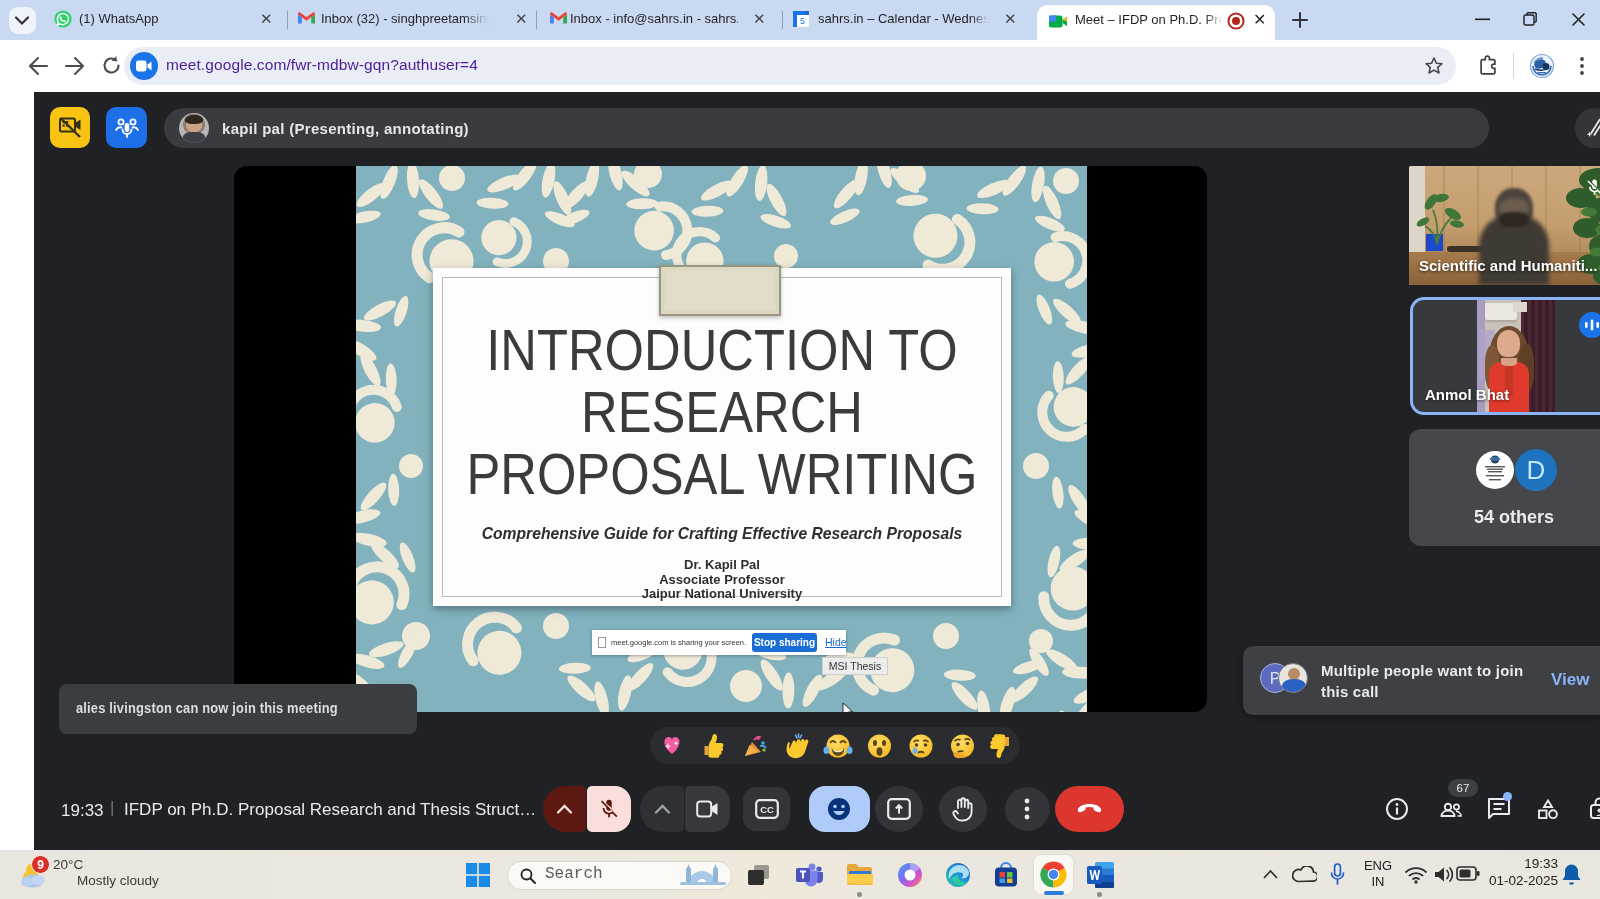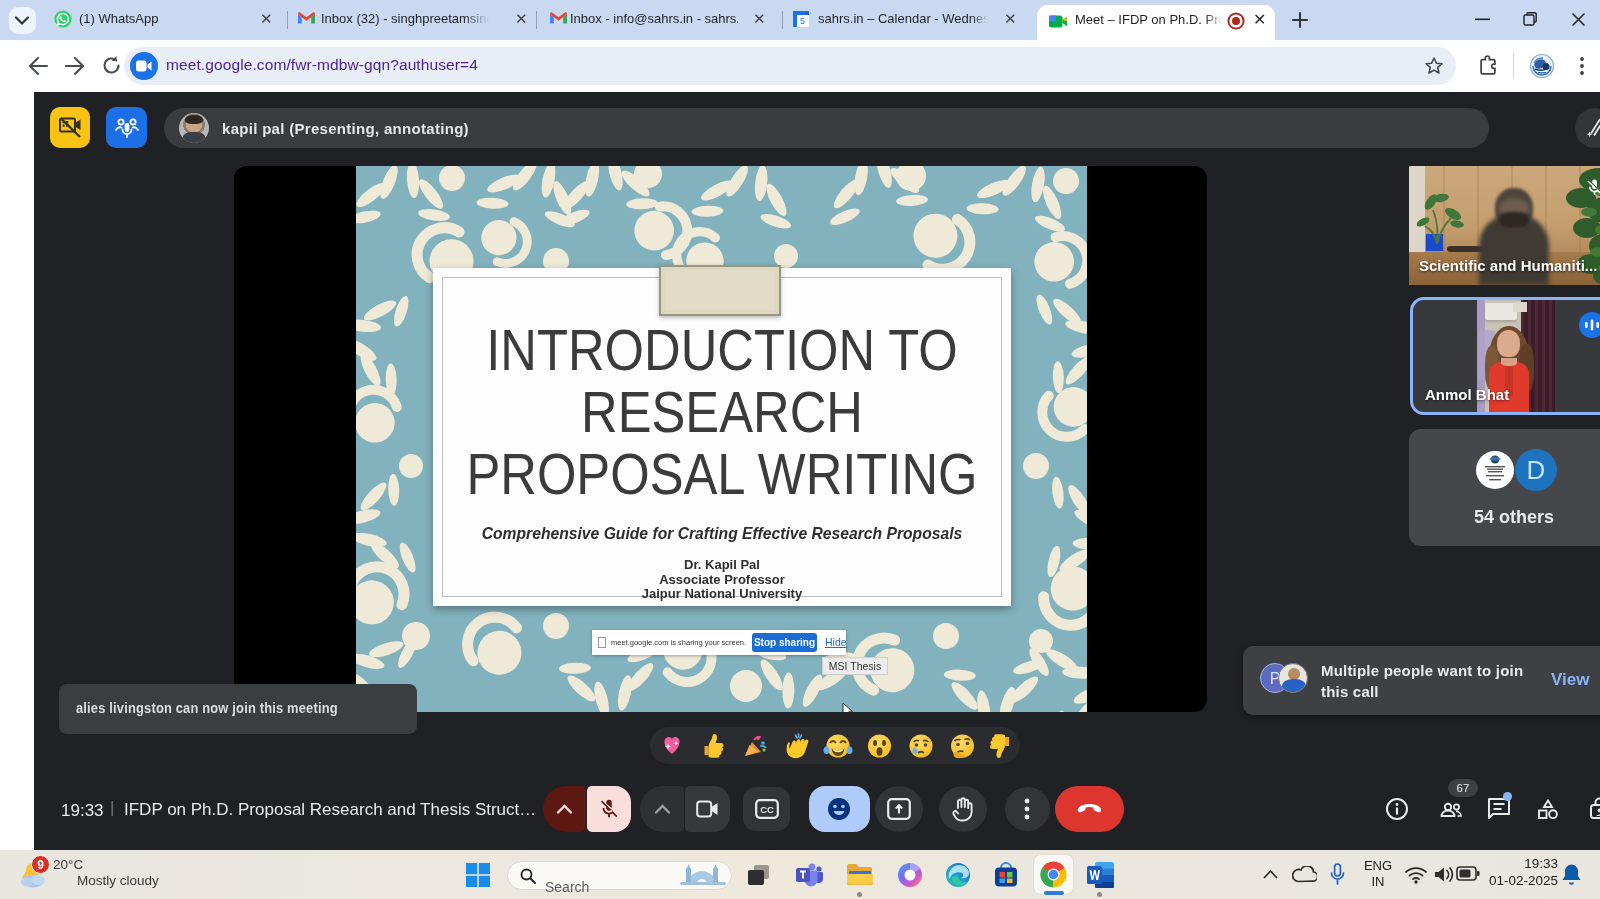--- a/index.html
+++ b/index.html
@@ -559,21 +559,21 @@
       <rect x="12.8" y="0" width="11.2" height="11.2" fill="#1a8ce8"></rect>
       <rect x="0" y="12.8" width="11.2" height="11.2" fill="#1a8ce8"></rect>
       <rect x="12.8" y="12.8" width="11.2" height="11.2" fill="#1a8ce8"></rect>
     </svg>
 
   <div class="abs" style="left:507px;top:11px;width:225px;height:29px;border-radius:15px;background:#fbf9f5;border:1px solid #dcd8cf;"></div>
   <svg class="abs" style="left:520px;top:18px;" width="16" height="16" viewBox="0 0 16 16">
       <circle cx="6.5" cy="6.5" r="5" fill="none" stroke="#222" stroke-width="1.8"></circle>
       <path d="M10.5 10.5 L15 15" stroke="#222" stroke-width="1.8" stroke-linecap="round"></path>
     </svg>
-  <div class="abs" style="left:545px;top:29px;font-size:14px;color:#5c5c5c;">Search</div>
+  <div class="abs" style="left:545px;top:15px;font-size:16px;color:#5c5c5c;font-family:Liberation Mono, monospace;">Search</div>
   <svg class="abs" style="left:680px;top:14px;" width="46" height="24" viewBox="0 0 46 24">
       <g fill="#8db6d9">
         <rect x="6" y="4" width="5" height="16" rx="1"></rect>
         <rect x="33" y="4" width="5" height="16" rx="1"></rect>
         <path d="M7 4 L8.5 0 L10 4z"></path>
         <path d="M34 4 L35.5 0 L37 4z"></path>
         <path d="M11 12 q11 -10 22 0 v8 h-22z" fill="#a9c9e6"></path>
         <path d="M17 20 a5 5 0 0 1 10 0z" fill="#fbf9f5"></path>
         <rect x="0" y="18" width="46" height="3" rx="1.5" fill="#9fc0de"></rect>
       </g>

